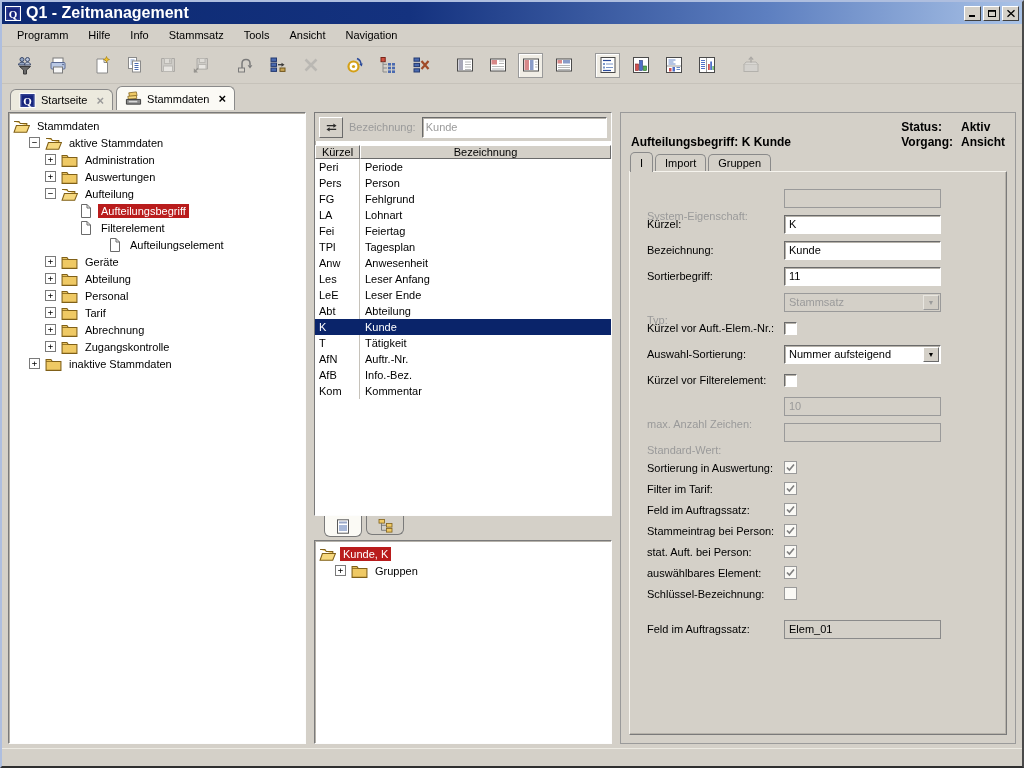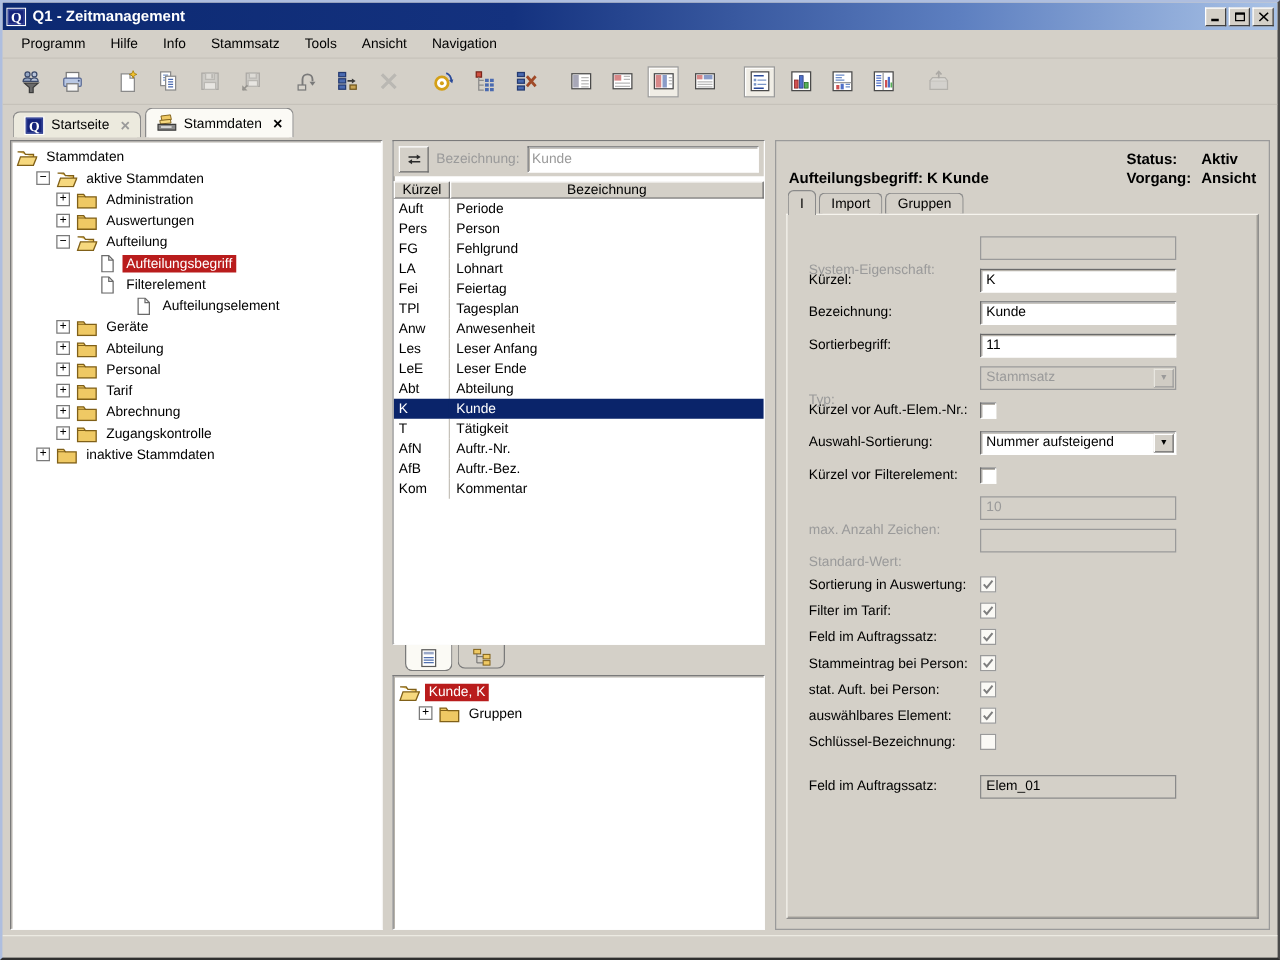--- a/index.html
+++ b/index.html
@@ -4,21 +4,21 @@
 <style>
   html,body{margin:0;padding:0;background:#9aa4b4;}
   .win{width:1024px;height:768px;box-sizing:border-box;margin:0 auto;background:#d4d0c8;
        border-top:2px solid #aebedf;border-left:2px solid #aebedf;border-right:2px solid #4a4a4a;border-bottom:2px solid #2f2f2f;
        display:flex;flex-direction:column;font:11px "Liberation Sans",sans-serif;color:#000;overflow:hidden;}
   svg{display:block;width:100%;height:100%;}
   
   .titlebar{flex:0 0 22px;display:flex;align-items:center;padding:0 3px;
     background:linear-gradient(90deg,#0c2971 0%,#14327f 40%,#5d7fc0 75%,#a9c2e6 100%);}
   .tb-icon{width:16px;height:15px;flex:0 0 16px;}
-  .title-text{color:#fff;font-weight:bold;font-size:12px;margin-left:5px;flex:1;white-space:nowrap;}
+  .title-text{color:#fff;font-weight:bold;font-size:16px;margin-left:5px;flex:1;white-space:nowrap;}
   .wbtns{display:flex;}
   .wbtn{width:17px;height:15px;background:#d4d0c8;border:1px solid;border-color:#fff #404040 #404040 #fff;
         display:flex;align-items:center;justify-content:center;margin-left:2px;box-sizing:border-box;padding:1px;}
   .wbtn svg{width:10px;height:9px;}
   
   .menubar{flex:0 0 22px;display:flex;align-items:center;padding-left:5px;border-bottom:1px solid #c6c2ba;}
   .menu-item{padding:3px 10px;white-space:nowrap;}
   
   .toolbar{flex:0 0 36px;display:flex;align-items:center;padding-left:10px;border-bottom:1px solid #c6c2ba;}
   .tbtn{width:25px;height:25px;display:flex;align-items:center;justify-content:center;margin-right:8px;
@@ -569,21 +569,21 @@
           </div>
           <span class="slabel">Bezeichnung:</span>
           <input class="sinput" value="Kunde" style="">
         </div>
         <div class="thead">
           <div class="th c1">Kürzel</div>
           <div class="th c2">Bezeichnung</div>
         </div>
         <div class="tbody">
             <div class="trow">
-              <span class="c1">Auft</span>
+              <span class="c1">Peri</span>
               <span class="c2">Periode</span>
             </div>
             <div class="trow">
               <span class="c1">Pers</span>
               <span class="c2">Person</span>
             </div>
             <div class="trow">
               <span class="c1">FG</span>
               <span class="c2">Fehlgrund</span>
             </div>
@@ -622,21 +622,21 @@
             <div class="trow">
               <span class="c1">T</span>
               <span class="c2">Tätigkeit</span>
             </div>
             <div class="trow">
               <span class="c1">AfN</span>
               <span class="c2">Auftr.-Nr.</span>
             </div>
             <div class="trow">
               <span class="c1">AfB</span>
-              <span class="c2">Auftr.-Bez.</span>
+              <span class="c2">Info.-Bez.</span>
             </div>
             <div class="trow">
               <span class="c1">Kom</span>
               <span class="c2">Kommentar</span>
             </div>
           </div>
       </div>
       <div class="substrip">
           <div class="btab active">
             <span class="btab-icon">

